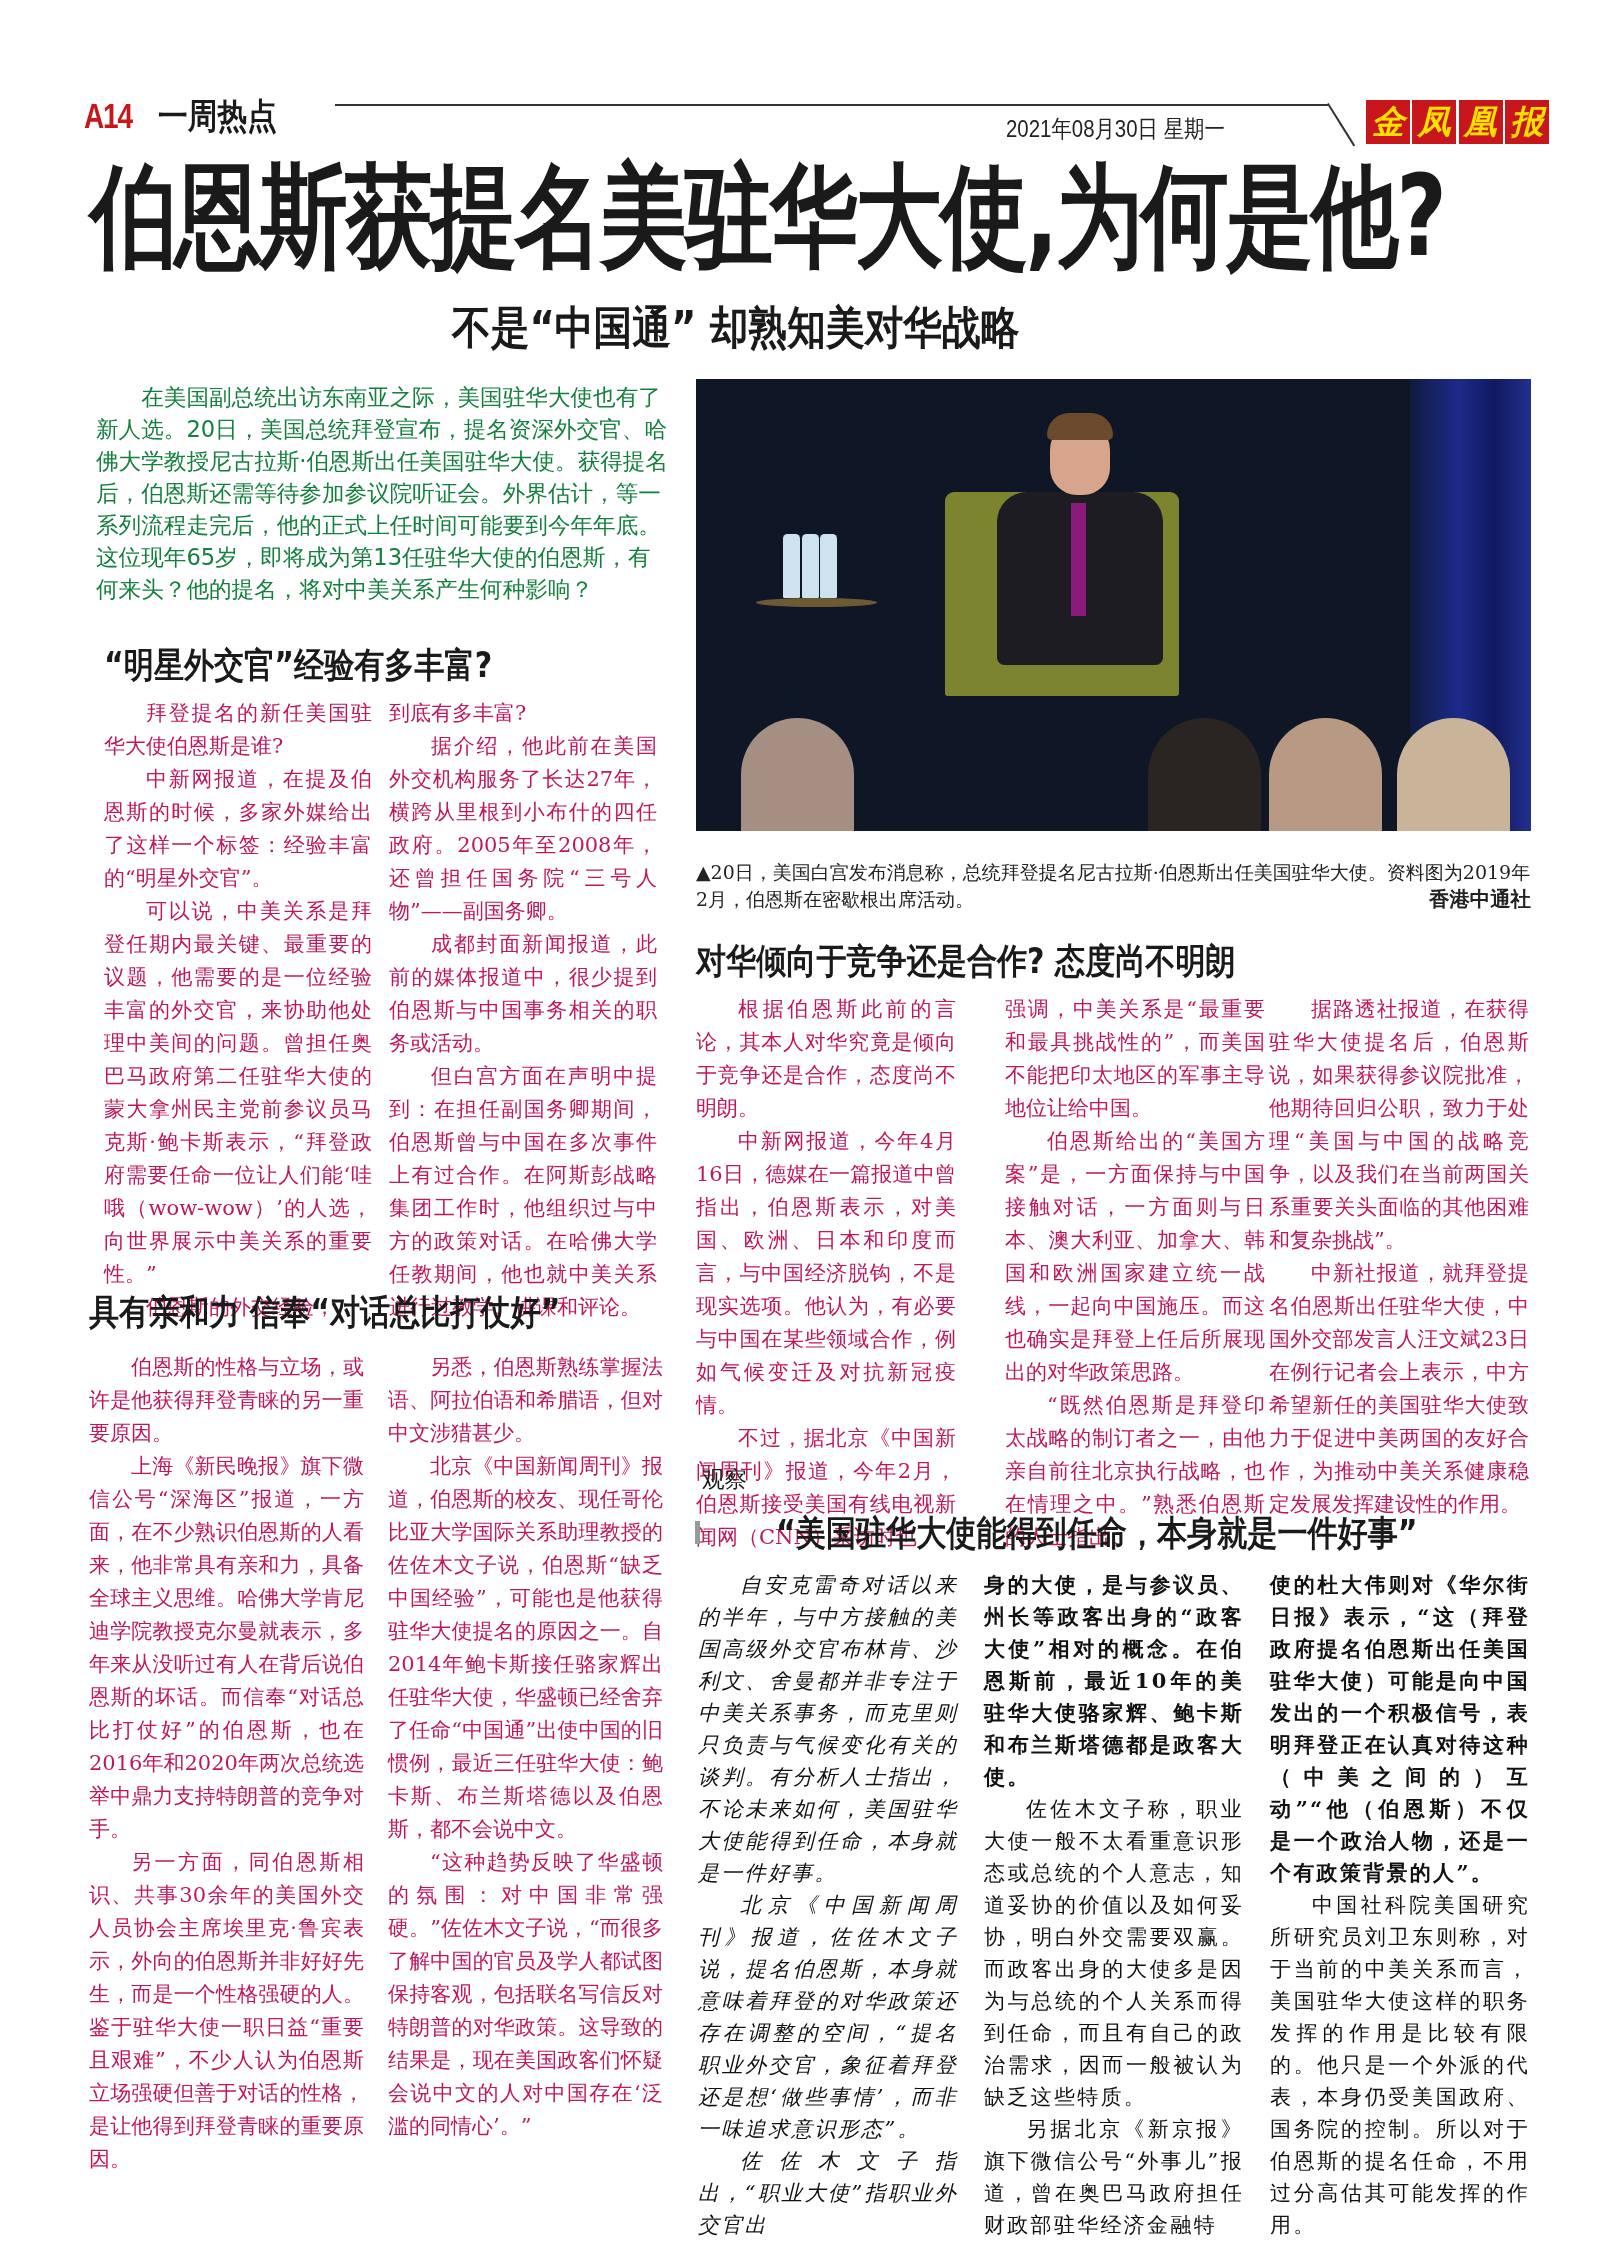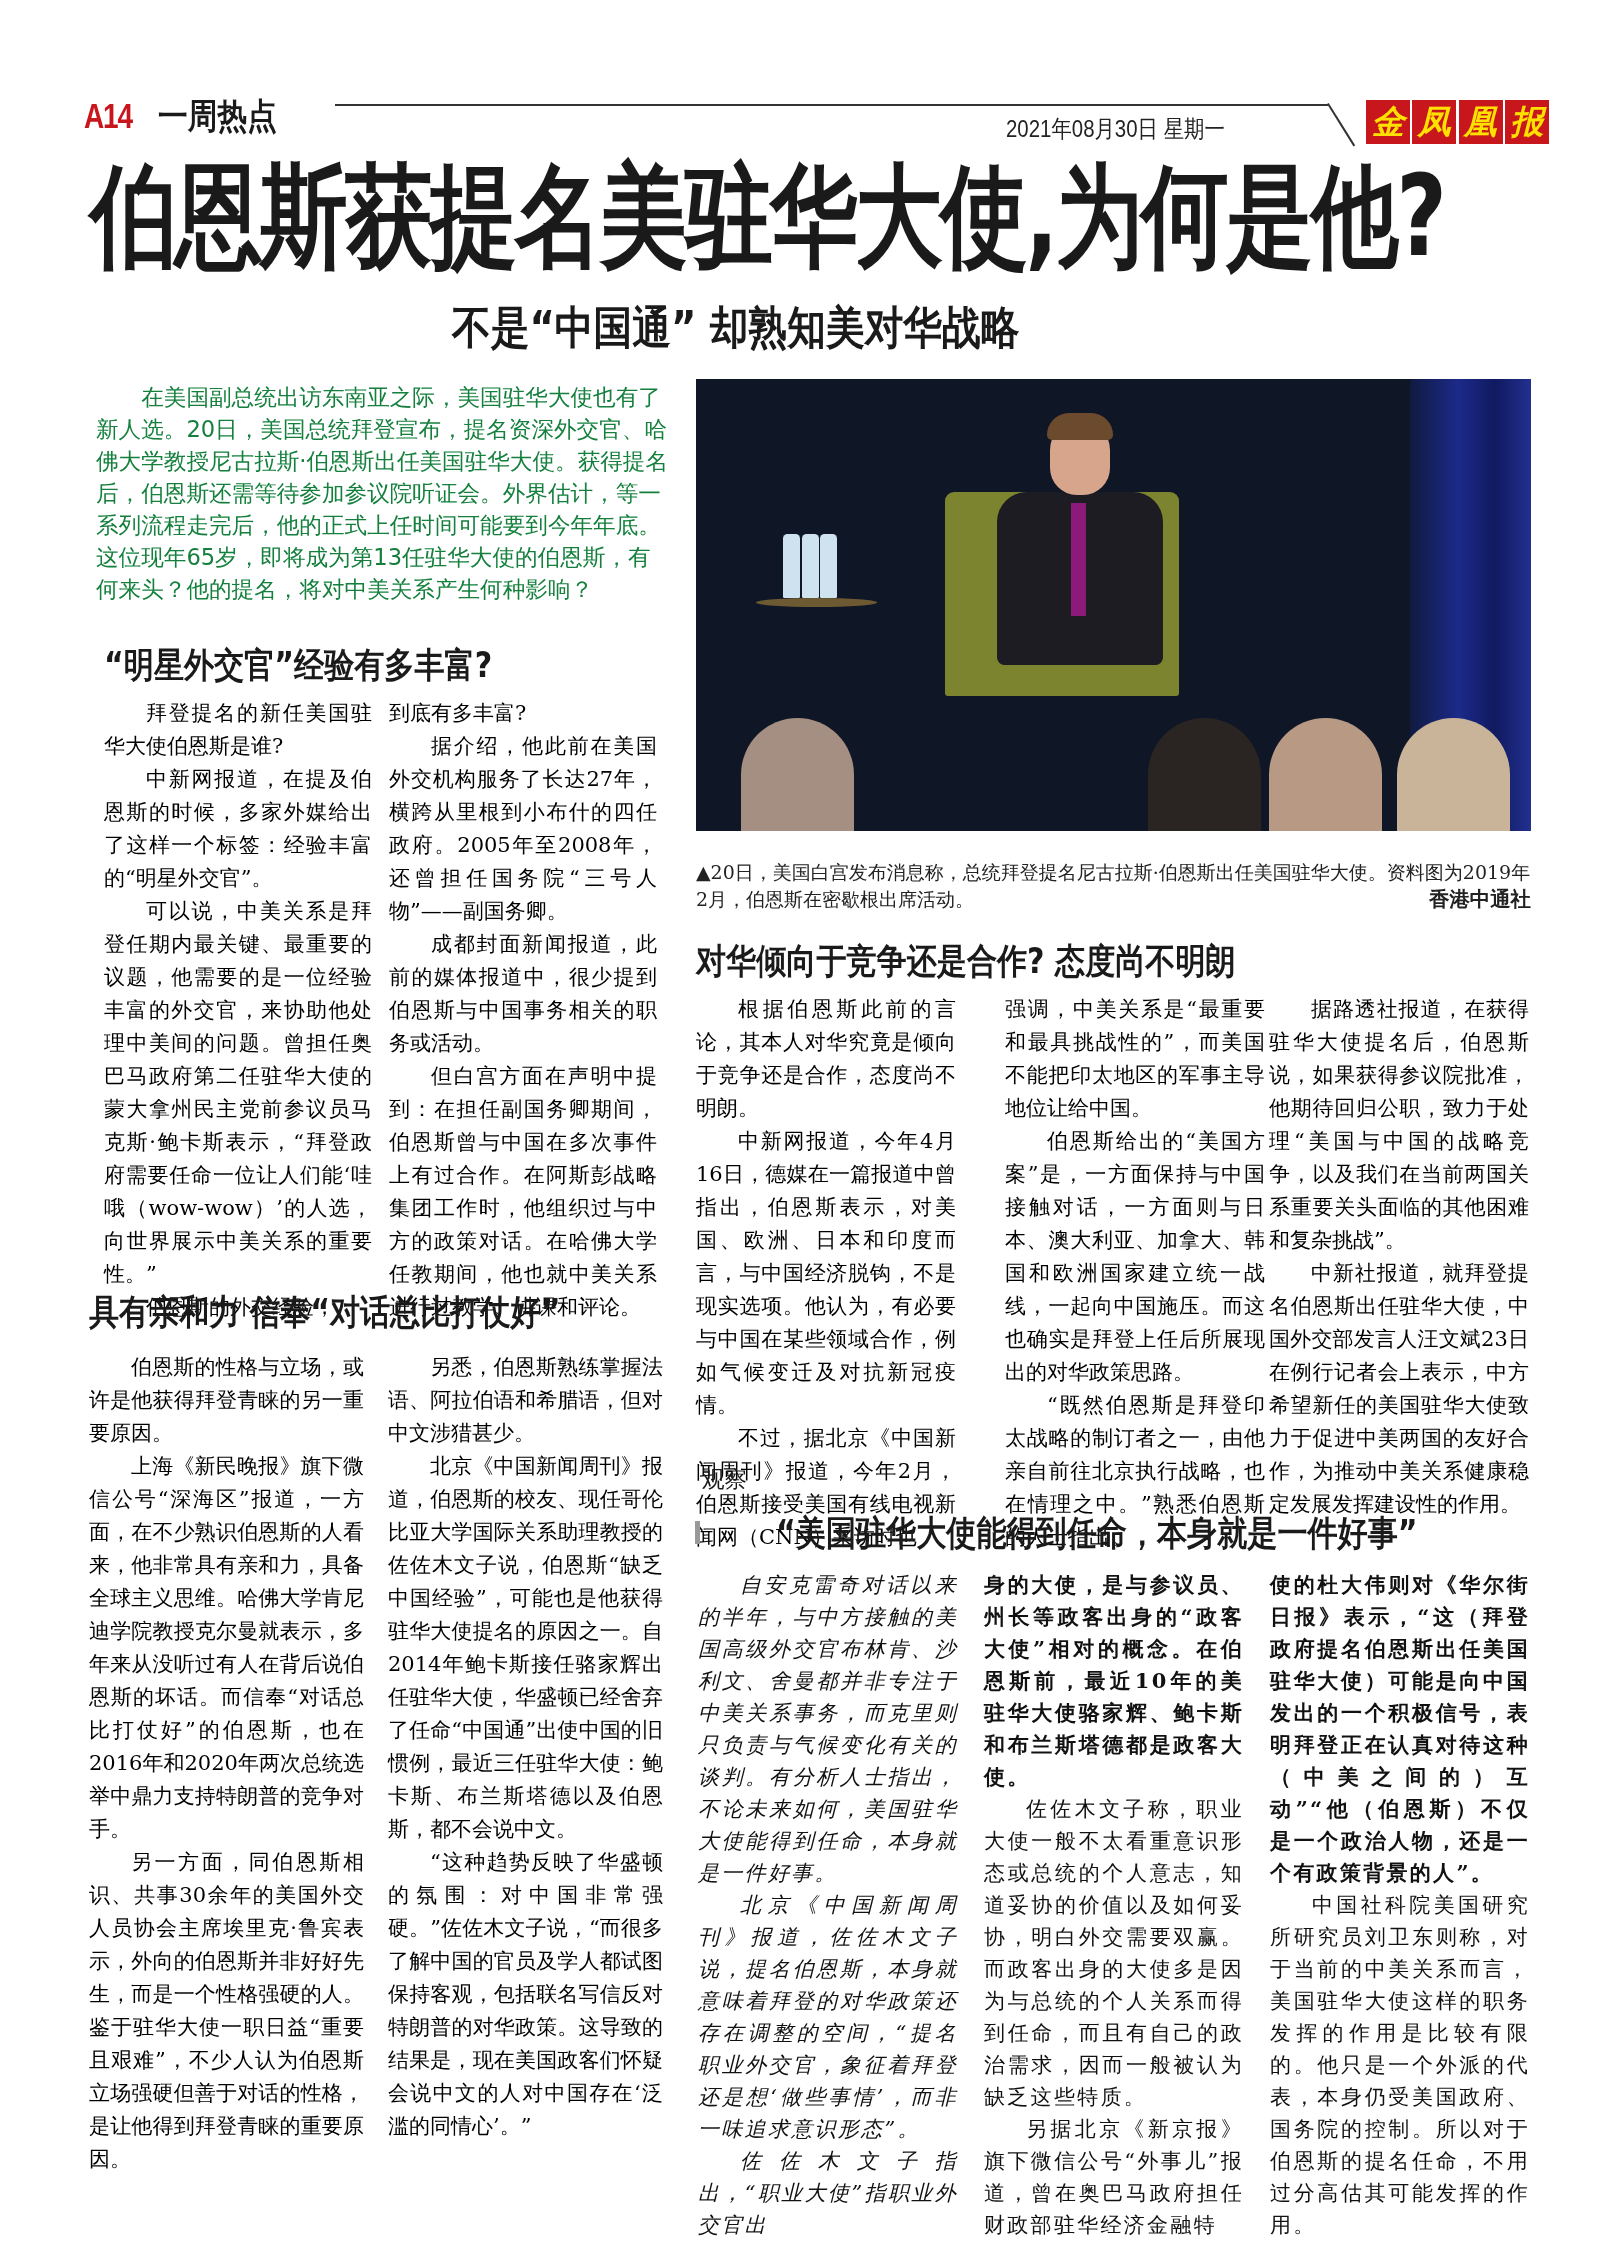--- a/index.html
+++ b/index.html
@@ -18,21 +18,21 @@
   
   .headline { left: 90px; top: 155px; width: 1447px; font-size: 112px; font-weight: bold; font-family: "DejaVu Sans", sans-serif; letter-spacing: -3px; white-space: nowrap; transform: scaleX(0.78); transform-origin: left; line-height: 1.1; }
   .subheadline { left: 452px; top: 298px; font-size: 45px; font-weight: bold; transform: scaleX(0.86); transform-origin: left; white-space: nowrap; }
 
   
   .lede { left: 96px; top: 381px; width: 573px; font-size: 22.6px; line-height: 32px; font-family: "DejaVu Sans", sans-serif; color: #15803d; }
   .lede p { margin: 0; text-indent: 2em; }
 
   .sec-head { font-size: 35px; font-weight: bold; white-space: nowrap; transform: scaleX(0.86); transform-origin: left; }
 
-  .col { font-family: "DejaVu Serif", serif; font-size: 21px; line-height: 33px; color: #000000; text-align: justify; }
+  .col { font-family: "DejaVu Serif", serif; font-size: 21px; line-height: 33px; color: #be185d; text-align: justify; }
   .col p { margin: 0; text-indent: 2em; }
   .col .cont { text-indent: 0; }
 
   .kai { font-family: "DejaVu Serif", serif; font-size: 21px; line-height: 32px; letter-spacing: 2.3px; color: #111; text-align: justify; }
   .kai p { margin: 0; text-indent: 2em; }
   .kai .cont { text-indent: 0; font-weight: bold; }
 
   
   .photo { left: 696px; top: 379px; width: 835px; height: 452px; background: #0f1626; overflow: hidden; }
   .photo .curtain { position: absolute; right: 0; top: 0; width: 121px; height: 100%; background: linear-gradient(90deg, #101a40, #1c2a8a 40%, #101a60 70%, #22308f); }

